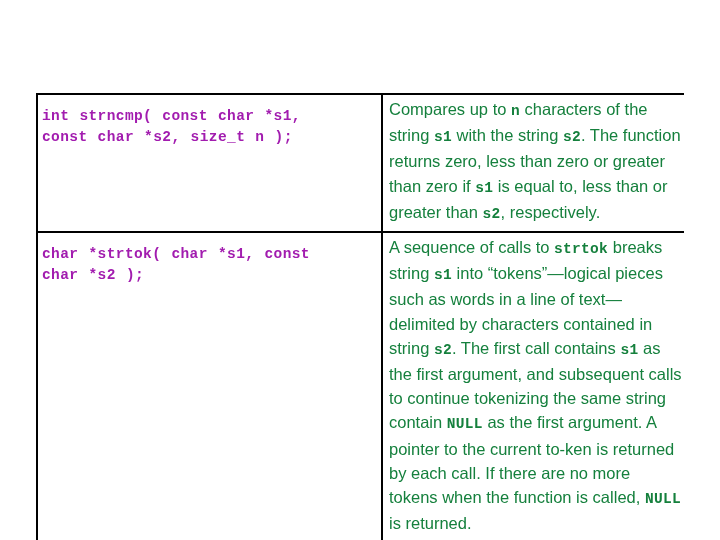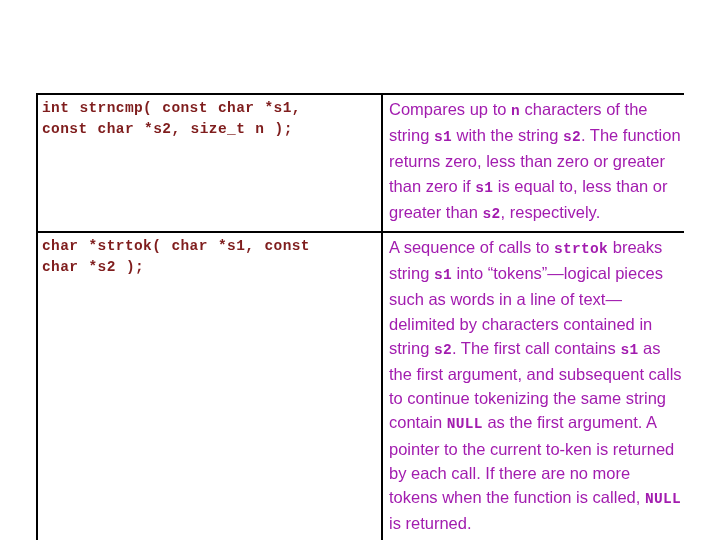--- a/index.html
+++ b/index.html
@@ -53,31 +53,32 @@
   td.col-desc {
     width: 305px;
   }
 
   .proto {
     font-family: "Liberation Mono", "DejaVu Sans Mono", monospace;
     font-weight: bold;
     font-size: 14.5px;
     line-height: 21px;
     letter-spacing: 0.4px;
-    color: #7f1d1d;
+    color: #a21caf;
     padding: 3px 4px 6px 4px;
     white-space: normal;
     word-spacing: 1px;
+    margin-top: 8px;
   }
 
   .desc {
     font-family: "Liberation Sans", sans-serif;
     font-size: 16.5px;
     line-height: 24.2px;
-    color: #a21caf;
+    color: #15803d;
     padding: 2px 5px 5px 6px;
     text-align: left;
   }
 
   code, .mono-inline {
     font-family: "Liberation Mono", "DejaVu Sans Mono", monospace;
     font-weight: bold;
     font-size: 14.5px;
     letter-spacing: 0.3px;
   }

